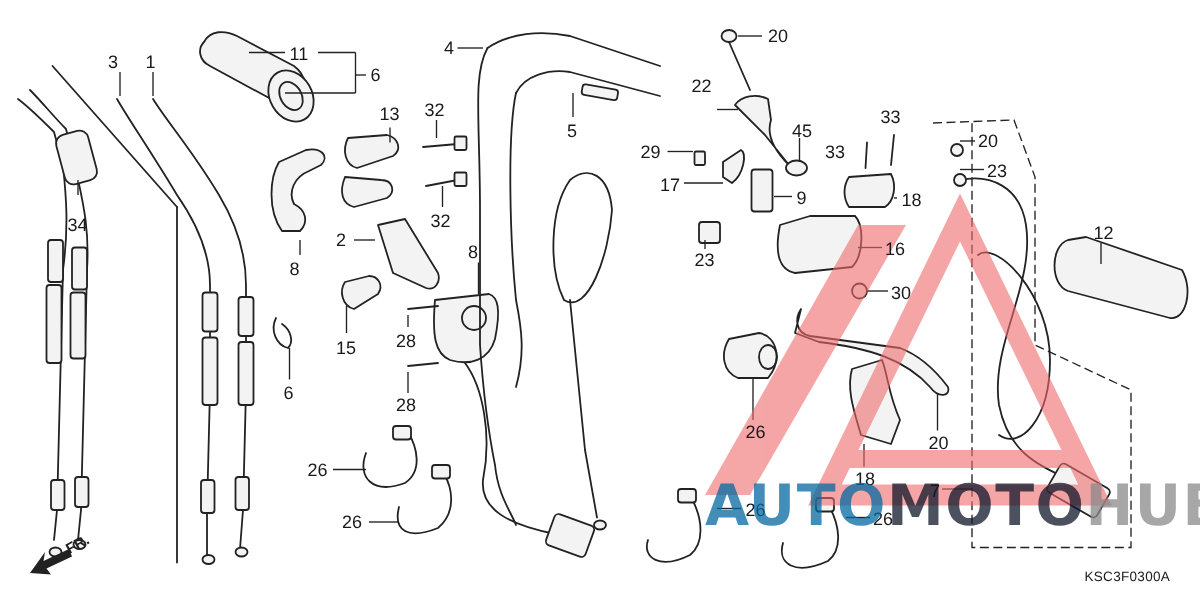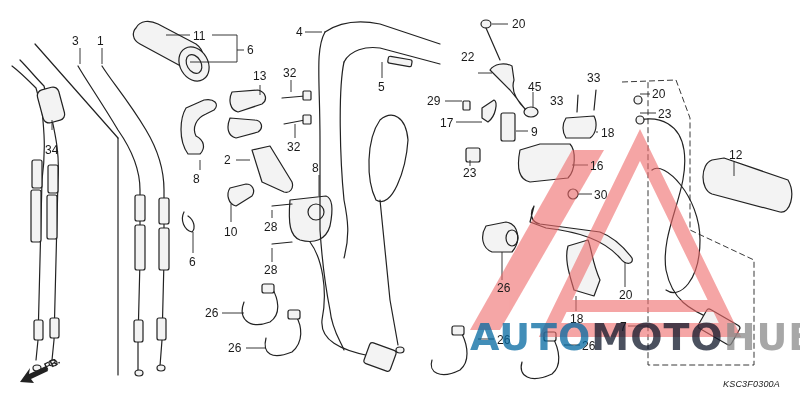--- a/index.html
+++ b/index.html
@@ -1,19 +1,19 @@
 <!DOCTYPE html>
 <html><head>
 <meta charset="utf-8">
 <style>
   html, body { margin:0; padding:0; background:#ffffff; }
   body { width:800px; height:400px; overflow:hidden; position:relative; font-family:"Liberation Sans", sans-serif; }
   #diagram { position:absolute; left:0; top:0; width:800px; height:400px; }
   .lbl { position:absolute; font-family:"Liberation Sans", sans-serif; font-size:12px; color:#1a1a1a; line-height:1; white-space:nowrap; }
-  .code { position:absolute; font-family:"Liberation Sans", sans-serif; font-size:9px; color:#1a1a1a; letter-spacing:0.2px;font-style:italic; }
+  .code { position:absolute; font-family:"Liberation Sans", sans-serif; font-size:9px; color:#1a1a1a; letter-spacing:0.2px; }
   .fr { position:absolute; font-family:"Liberation Sans", sans-serif; font-weight:bold; font-size:10px; color:#222; transform:rotate(-28deg); }
   .wm-text { position:absolute; left:470px; top:318px; font-family:"DejaVu Sans", sans-serif; font-weight:bold; font-size:38px; letter-spacing:1px; line-height:1; white-space:nowrap; opacity:0.75; }
   .wm-a { color:#0369a1; }
   .wm-b { color:#0f172a; }
   .wm-c { color:#8a8a8a; }
   svg .p { fill:none; stroke:#222; stroke-width:1.2; stroke-linejoin:round; stroke-linecap:round; }
   svg .pf { fill:#f3f3f3; stroke:#222; stroke-width:1.2; stroke-linejoin:round; }
   svg .lead { fill:none; stroke:#222; stroke-width:0.9; }
   svg .dash { fill:none; stroke:#222; stroke-width:0.9; stroke-dasharray:6 3; }
 </style>
@@ -232,21 +232,21 @@
 <div class="lbl" style="left:72px;top:35px">3</div>
 <div class="lbl" style="left:45px;top:144px">34</div>
 <div class="lbl" style="left:193px;top:30px">11</div>
 <div class="lbl" style="left:247px;top:44px">6</div>
 <div class="lbl" style="left:253px;top:70px">13</div>
 <div class="lbl" style="left:283px;top:67px">32</div>
 <div class="lbl" style="left:287px;top:141px">32</div>
 <div class="lbl" style="left:193px;top:173px">8</div>
 <div class="lbl" style="left:224px;top:154px">2</div>
 <div class="lbl" style="left:312px;top:162px">8</div>
-<div class="lbl" style="left:224px;top:226px">10</div>
+<div class="lbl" style="left:224px;top:226px">15</div>
 <div class="lbl" style="left:264px;top:221px">28</div>
 <div class="lbl" style="left:264px;top:264px">28</div>
 <div class="lbl" style="left:189px;top:256px">6</div>
 <div class="lbl" style="left:205px;top:307px">26</div>
 <div class="lbl" style="left:228px;top:342px">26</div>
 <div class="lbl" style="left:296px;top:26px">4</div>
 <div class="lbl" style="left:378px;top:81px">5</div>
 <div class="lbl" style="left:512px;top:18px">20</div>
 <div class="lbl" style="left:461px;top:51px">22</div>
 <div class="lbl" style="left:528px;top:81px">45</div>

